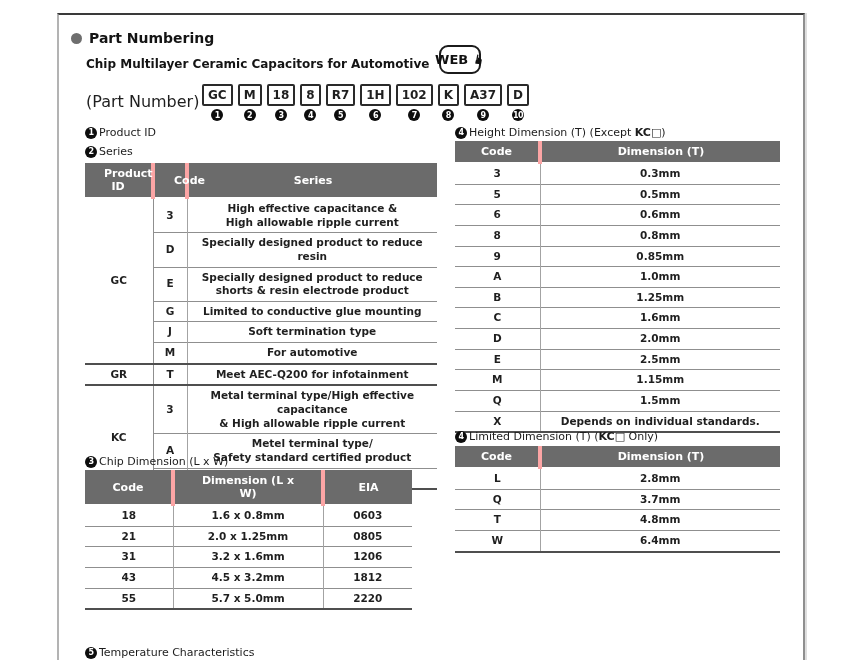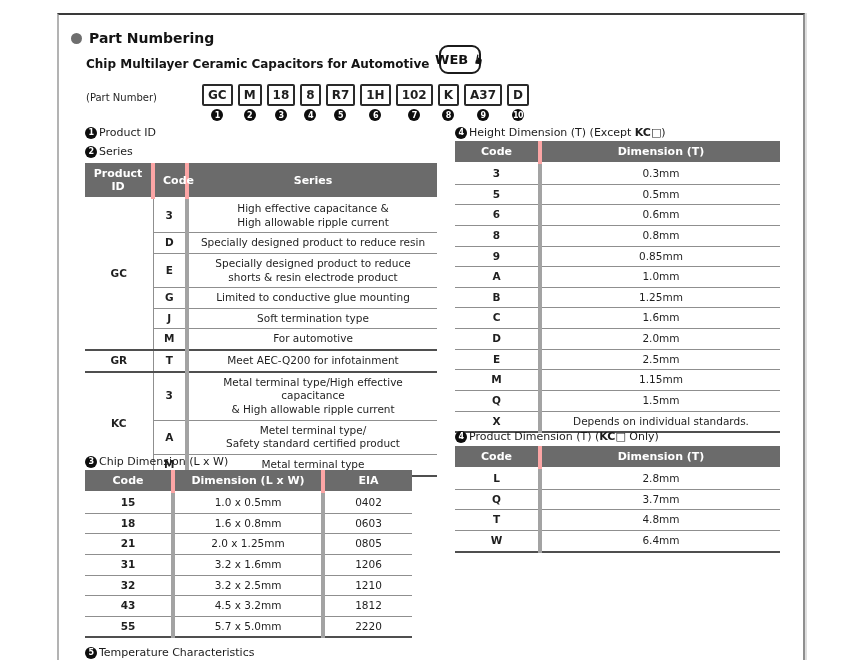--- a/index.html
+++ b/index.html
@@ -17,41 +17,41 @@
   }
   .section-title { position:absolute; left:71px; top:30px; display:flex; align-items:center; gap:7px;
     font-size:14px; font-weight:bold; color:#141414; }
   .bullet { width:11px; height:11px; border-radius:50%; background:#6e6e6e; flex:none; }
   .subtitle { position:absolute; left:86px; top:57px; font-size:12px; font-weight:bold; color:#141414; }
   .web-btn { position:absolute; left:399px; top:45px; width:42px; height:29px;
     border:2px solid #1b1b1b; border-radius:9px; background:#fff;
     display:flex; align-items:center; justify-content:center; gap:5px;
     font-size:13px; font-weight:bold; color:#111; cursor:pointer;margin-left:40px; }
   .hand-icon { display:inline-block; transform:rotate(-80deg); font-size:13px; line-height:1; }
-  .pn-label { position:absolute; left:86px; top:92px; font-size:10px; }
+  .pn-label { position:absolute; left:86px; top:92px; font-size:16px; }
   .pn-row { position:absolute; left:202px; top:84px; display:flex; gap:5px; align-items:flex-start; }
   .pn-seg { display:flex; flex-direction:column; align-items:center; gap:3px; }
   .pn-box { border:2px solid #2a2a2a; border-radius:2px; background:#fff; font-size:12px; font-weight:bold;
     padding:2px 4px 1px 4px; min-width:18px; text-align:center; line-height:1.25; }
   .badge { width:12px; height:12px; border-radius:50%; background:#0d0d0d; color:#fff;
     font-size:8px; font-weight:bold; display:flex; align-items:center; justify-content:center; flex:none;
     letter-spacing:-0.5px; }
   .sec-label { position:absolute; font-size:11px; color:#1c1c1c; display:flex; align-items:center; }
   .sec-label .badge { margin-right:2px; }
   .dtable { position:absolute; border-collapse:collapse; table-layout:fixed; background:#fff;
     border-bottom:2px solid #4f4f4f; }
   .dtable th { background:#6b6b6b; color:#fff; font-size:11px; font-weight:bold;
-    padding:4px 8px; border-bottom:2px solid #ffffff; }
+    padding:4px 19px; border-bottom:2px solid #ffffff; }
   .dtable th + th { border-left:4px solid #fca5a5; }
   .dtable td { text-align:center; font-size:10.5px; padding:3px 3px; border-top:1px solid #8f8f8f;
     background:#fff; line-height:1.3; }
   .dtable tr.group-start td { border-top:2px solid #4f4f4f; }
   .prod-cell { background:#eaeaea; font-weight:bold; vertical-align:middle; }
   .code-cell { background:#eaeaea; font-weight:bold; border-left:1px solid #8f8f8f; }
-  .val-cell  { background:#fff; border-left:4px solid #a3a3a3; white-space:pre-line; }
+  .val-cell  { background:#fff; border-left:1px solid #a3a3a3; white-space:pre-line;font-weight:bold; }
   .series-table { left:85px; top:163px; width:352px; }
   .chip-table   { left:85px; top:470px; width:327px; }
   .ht-table-1   { left:455px; top:141px; width:325px; }
   .ht-table-2   { left:455px; top:446px; width:325px; }
   .bold { font-weight:bold; }
 </style>
 </head>
 <body>
 
 <div class="frame"></div>
@@ -195,43 +195,33 @@
       <col style="width:150px">
       <col>
     </colgroup>
   <tbody>
       <tr>
     <th>Code</th>
     <th>Dimension (L x W)</th>
     <th>EIA</th>
   </tr>
   <tr>
-        <td class="code-cell" style="border-left:none">15</td>
-        <td class="val-cell">1.0 x 0.5mm</td>
-        <td class="val-cell">0402</td>
-      </tr>
-  <tr>
         <td class="code-cell" style="border-left:none">18</td>
         <td class="val-cell">1.6 x 0.8mm</td>
         <td class="val-cell">0603</td>
       </tr>
   <tr>
         <td class="code-cell" style="border-left:none">21</td>
         <td class="val-cell">2.0 x 1.25mm</td>
         <td class="val-cell">0805</td>
       </tr>
   <tr>
         <td class="code-cell" style="border-left:none">31</td>
         <td class="val-cell">3.2 x 1.6mm</td>
         <td class="val-cell">1206</td>
-      </tr>
-  <tr>
-        <td class="code-cell" style="border-left:none">32</td>
-        <td class="val-cell">3.2 x 2.5mm</td>
-        <td class="val-cell">1210</td>
       </tr>
   <tr>
         <td class="code-cell" style="border-left:none">43</td>
         <td class="val-cell">4.5 x 3.2mm</td>
         <td class="val-cell">1812</td>
       </tr>
   <tr>
         <td class="code-cell" style="border-left:none">55</td>
         <td class="val-cell">5.7 x 5.0mm</td>
         <td class="val-cell">2220</td>
@@ -304,21 +294,21 @@
       </tr>
   <tr>
         <td class="code-cell" style="border-left:none">X</td>
         <td class="val-cell">Depends on individual standards.</td>
       </tr>
 </tbody>
   </table>
 
 <div class="sec-label" style="left:455px; top:430px;">
   <span class="badge">4</span>
-  <span><span>Product Dimension (T) (</span><span class="bold">KC</span><span>□ Only)</span></span>
+  <span><span>Limited Dimension (T) (</span><span class="bold">KC</span><span>□ Only)</span></span>
 </div>
 
 <table class="dtable ht-table-2">
   <colgroup>
       <col style="width:85px">
       <col>
     </colgroup>
   <tbody>
       <tr>
     <th>Code</th>

